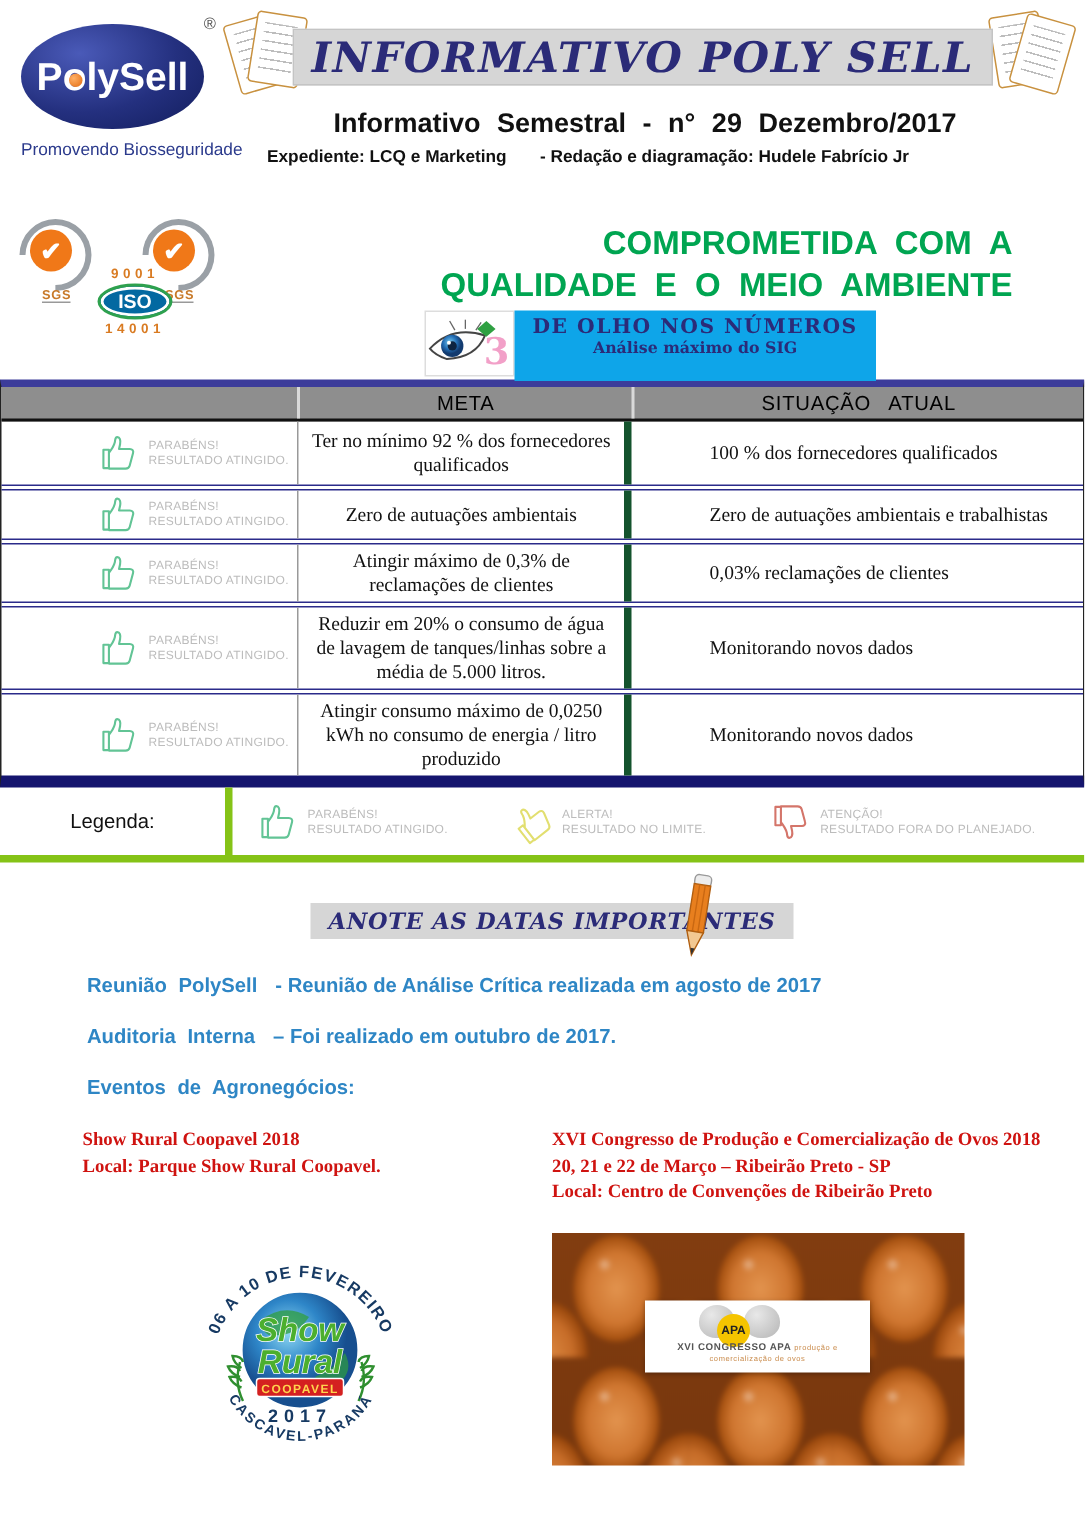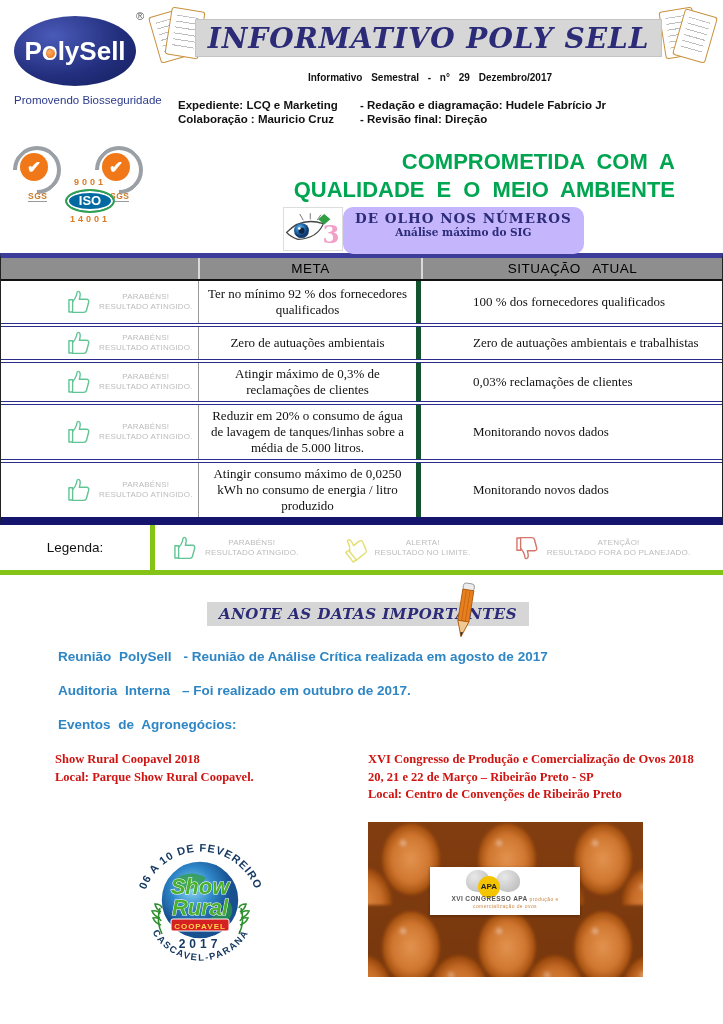--- a/index.html
+++ b/index.html
@@ -24,21 +24,21 @@
       font-size:28px;color:#2b2b78;letter-spacing:1px;white-space:nowrap;}
   .paper{position:absolute;width:32px;height:46px;background:#fff;border:1.5px solid #c8913f;
       border-radius:3px;}
   .paper::before{content:"";position:absolute;inset:6px 5px;
       background:repeating-linear-gradient(#bdbdbd 0 1px,transparent 1px 6px);}
   .paper.p1{left:2px;top:6px;transform:rotate(-16deg);}
   .paper.p2{left:16px;top:3px;transform:rotate(9deg);}
   .paper.p3{right:16px;top:3px;transform:rotate(-9deg);}
   .paper.p4{right:0;top:6px;transform:rotate(16deg);}
   .issue-line{position:absolute;left:190px;top:72px;width:480px;text-align:center;
-      font-weight:bold;font-size:10px;word-spacing:6px;}
+      font-weight:bold;font-size:18px;word-spacing:6px;}
   .credits{position:absolute;left:178px;top:98px;font-weight:bold;font-size:11.5px;line-height:14px;}
   .credit-line{display:flex;}
   .credit-line .cl-left{width:172px;}
   .credit-line .cl-right{margin-left:10px;}
   
   .sgs-badge{position:absolute;width:50px;height:60px;}
   .sgs-badge.b1{left:12px;top:146px;} .sgs-badge.b2{left:94px;top:146px;}
   .sgs-arc{position:absolute;left:1px;top:0;width:40px;height:40px;border-radius:50%;
       border:4px solid #9aa0a6;border-left-color:transparent;transform:rotate(-45deg);}
   .sgs-core{position:absolute;left:8px;top:7px;width:28px;height:28px;border-radius:50%;
@@ -48,37 +48,37 @@
       color:#c87a2a;border-bottom:1.5px solid #999;letter-spacing:.5px;}
   .iso-badge{position:absolute;left:58px;top:178px;width:64px;text-align:center;line-height:1;}
   .iso-top,.iso-bottom{display:block;color:#d97b22;font-size:9px;font-weight:bold;letter-spacing:3px;}
   .iso-oval{display:inline-block;margin:2px 0;width:46px;height:20px;background:#0369a1;
       border:2px solid #2ea14e;box-shadow:inset 0 0 0 2px #fff;border-radius:50%;
       color:#fff;font-weight:bold;font-size:13px;line-height:20px;}
   .slogan{position:absolute;left:225px;top:148px;width:450px;text-align:right;
       color:#00a551;font-weight:bold;font-size:22px;line-height:28px;word-spacing:6px;}
   .sig-banner{position:absolute;left:283px;top:207px;display:flex;align-items:stretch;}
   .eye-box{width:58px;height:42px;background:#fff;border:1px solid #ddd;}
-  .sig-text{background:#c4b5fd;padding:3px 12px 16px;text-align:center;border-radius:10px;}
+  .sig-text{background:#0ea5e9;padding:3px 12px 16px;text-align:center;}
   .sig-title{font-family:"DejaVu Serif",serif;font-weight:bold;font-size:13.5px;color:#2b2b78;letter-spacing:1px;white-space:nowrap;}
   .sig-sub{font-family:"DejaVu Serif",serif;font-weight:bold;font-size:10.5px;color:#2b2b78;}
   
   .kpi-table{border-top:5px solid #3c3c9a;border-bottom:8px solid #15156e;
       border-left:1.5px solid #222;border-right:1.5px solid #222;}
   .t-head{display:grid;grid-template-columns:197px 223px 1fr;background:#8e8e8e;
       border-bottom:2px solid #111;}
   .t-head div{height:21px;display:flex;align-items:center;justify-content:center;
       font-size:13.5px;letter-spacing:.5px;word-spacing:8px;color:#000;}
   .t-head .h2,.t-head .h3{border-left:2px solid #d9d9d9;}
   .t-row{display:grid;grid-template-columns:197px 223px 1fr;}
   .t-row + .t-row{border-top:4px double #2b2b8a;}
   .t-row.r1{min-height:42px;} .t-row.r2{min-height:32px;} .t-row.r3{min-height:34px;}
   .t-row.r4{min-height:50px;} .t-row.r5{min-height:44px;}
   .c-status{display:flex;align-items:center;gap:6px;padding-left:64px;}
-  .status-label{font-size:8px;line-height:10px;color:#bcbcbc;letter-spacing:.2px;white-space:nowrap;text-align:center;}
+  .status-label{font-size:8px;line-height:10px;color:#bcbcbc;letter-spacing:.2px;white-space:nowrap;}
   .c-meta{font-family:"Liberation Serif",serif;font-size:13px;line-height:16px;text-align:center;
       display:flex;align-items:center;justify-content:center;padding:3px 8px;
       border-left:1px solid #999;border-right:5px solid #14532d;}
   .c-sit{font-family:"Liberation Serif",serif;font-size:13px;line-height:16px;
       display:flex;align-items:center;padding:3px 6px 3px 52px;}
   .thumb{width:28px;height:28px;flex:0 0 28px;}
   .thumb.green{color:#62c495;} .thumb.yellow{color:#e2df70;transform:rotate(-38deg);}
   .thumb.red{color:#d4756a;transform:scaleY(-1);}
   
   .legend{display:flex;border-bottom:5px solid #85c317;height:45px;}
@@ -152,24 +152,20 @@
         <span class="ttl">INFORMATIVO POLY SELL</span>
       </div>
     </div>
 
     <div class="issue-line">Informativo Semestral - n° 29 Dezembro/2017</div>
 
     <div class="credits">
       <div class="credit-line">
         <span class="cl-left">Expediente: LCQ e Marketing</span>
         <span class="cl-right">- Redação e diagramação: Hudele Fabrício Jr</span>
-      </div>
-      <div class="credit-line">
-        <span class="cl-left">Colaboração : Mauricio Cruz</span>
-        <span class="cl-right">- Revisão final: Direção</span>
       </div>
     </div>
 
     <div class="sgs-badge b1">
       <span class="sgs-arc"></span>
       <span class="sgs-core">✔</span>
       <span class="sgs-label">SGS</span>
     </div>
     <div class="sgs-badge b2">
       <span class="sgs-arc"></span>

